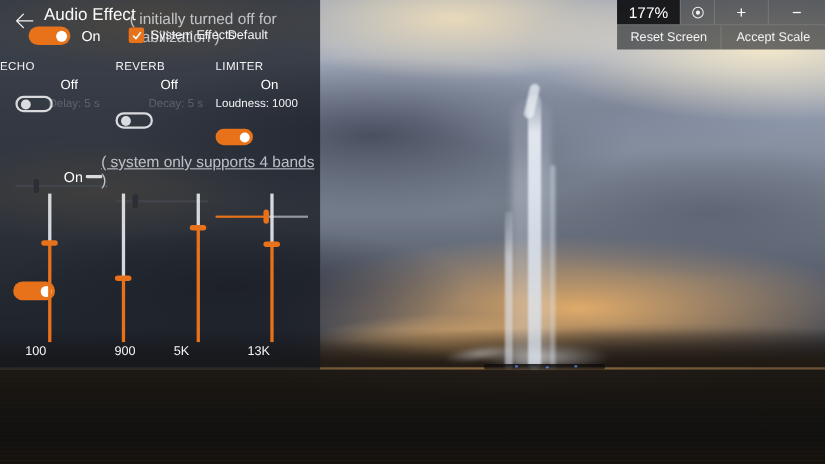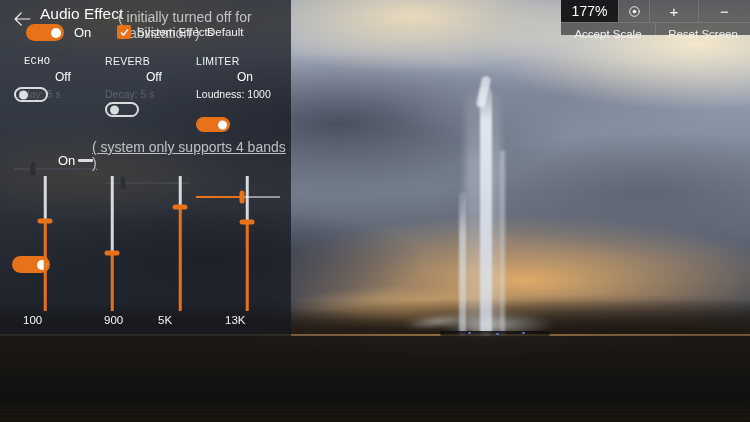--- a/index.html
+++ b/index.html
@@ -53,21 +53,21 @@
   .boat-light { position:absolute; width:3px; height:2px; background:#5a7fd8; border-radius:1px; opacity:.9; }
 
   
   .left-panel { position:absolute; left:0; top:0; width:291px; height:336px; background:rgba(20,24,31,.74); color:#fff; }
   .abs { position:absolute; }
   .title { font-size:15.5px; color:#fafafa; }
   .subtitle { font-size:14px; color:rgba(222,226,232,.8); }
   .lbl { font-size:10.5px; letter-spacing:.3px; color:#f2f3f5; }
   .small-lbl { font-size:11.5px; color:#f2f3f5; }
   .param { font-size:10.5px; color:#f4f5f6; }
-  .param.dim { color:rgba(255,255,255,.20); }
+  .param.dim { color:rgba(255,255,255,.20);margin-left:30px; }
 
   .toggle { position:relative; border-radius:10px; cursor:pointer; }
   .toggle .dot { position:absolute; top:50%; transform:translateY(-50%); border-radius:50%; background:#fff; }
   .toggle.on { background:var(--accent); }
   .toggle.on .dot { right:3px; }
   .toggle.off { border:2px solid rgba(235,237,240,.9); background:transparent; }
   .toggle.off .dot { left:3px; background:#dadde0; }
   .tg-lg { width:38px; height:17px; } .tg-lg .dot { width:10px; height:10px; }
   .tg-sm { width:34px; height:15px; } .tg-sm .dot { width:9px; height:9px; }
 
@@ -82,21 +82,21 @@
   .hslider.enabled .thumb { background:var(--accent); }
   .hslider.disabled .thumb { background:#2b2f35; }
 
   .eq-band { position:absolute; width:16px; height:135px; }
   .eq-band .vtrack { position:absolute; left:50%; top:0; bottom:0; width:2.5px; transform:translateX(-50%);
     background:linear-gradient(to bottom, rgba(232,235,238,.9) 0 var(--p), var(--accent) var(--p)); }
   .eq-band .vthumb { position:absolute; left:50%; top:var(--p); transform:translate(-50%,-50%); width:15px; height:5px; border-radius:2.5px; background:var(--accent); }
   .eq-lbl { position:absolute; width:44px; font-size:11.5px; color:#f4f5f6; }
 
   
-  .zoom-panel { position:absolute; left:561px; top:0; width:189px; height:35px; background:rgba(46,48,53,.68); color:#fff; }
+  .zoom-panel { position:absolute; left:561px; top:0; width:189px; height:45px; background:rgba(46,48,53,.68); color:#fff; }
   .zp-row1 { display:flex; height:23px; border-bottom:1px solid rgba(255,255,255,.13); }
   .zp-row2 { display:flex; height:22px; }
   .zp-cell { display:flex; align-items:center; justify-content:center; border-left:1px solid rgba(255,255,255,.13); cursor:pointer; }
   .zp-cell:first-child { border-left:none; }
   .zp-zoom { width:57px; background:rgba(10,10,13,.8); font-size:14px; cursor:default; }
   .zp-ico { width:31px; } .zp-plus { width:49px; font-size:15px; } .zp-minus { flex:1; font-size:15px; }
   .zp-btn { flex:1; font-size:11.5px; color:#f2f2f2; }
 
   
   .toolbar { position:absolute; left:0; top:336px; width:750px; height:86px;
@@ -143,21 +143,21 @@
       </div>
     <div class="abs" style="left:74px;top:25px;font-size:13px;">On</div>
     <div class="abs checkbox" style="left:117px;top:25px;">
       <svg class="ic" width="11" height="11" viewBox="0 0 14 14">
           <path d="M3 7.5l2.8 2.8L11 3.5" style="stroke-width:2"></path>
         </svg>
     </div>
     <div class="abs small-lbl" style="left:137px;top:26px;">System Effects</div>
     <div class="abs small-lbl" style="left:207px;top:26px;cursor:pointer;">Default</div>
 
-    <div class="abs lbl" style="left:24px;top:55px;font-family:Liberation Mono, monospace;">ECHO</div>
+    <div class="abs lbl" style="left:0;top:55px;">ECHO</div>
     <div class="abs lbl" style="left:105px;top:55px;">REVERB</div>
     <div class="abs lbl" style="left:196px;top:55px;">LIMITER</div>
 
     <div class="abs toggle off tg-sm" style="left:14px;top:70px;">
         <div class="dot"></div>
       </div>
     <div class="abs" style="left:55px;top:70px;font-size:12px;">Off</div>
     <div class="abs toggle off tg-sm" style="left:105px;top:70px;">
         <div class="dot"></div>
       </div>
@@ -220,22 +220,22 @@
       <div class="zp-cell zp-ico">
         <svg class="ic" width="17" height="17" viewBox="0 0 24 24">
             <circle cx="12" cy="12" r="6.8"></circle>
             <circle class="fill" cx="12" cy="12" r="2.6"></circle>
           </svg>
       </div>
       <div class="zp-cell zp-plus">+</div>
       <div class="zp-cell zp-minus">−</div>
     </div>
     <div class="zp-row2">
+      <div class="zp-cell zp-btn">Reset Screen</div>
       <div class="zp-cell zp-btn">Accept Scale</div>
-      <div class="zp-cell zp-btn">Reset Screen</div>
     </div>
   </div>
 
   <div class="toolbar">
 
     
     
     
     
     

